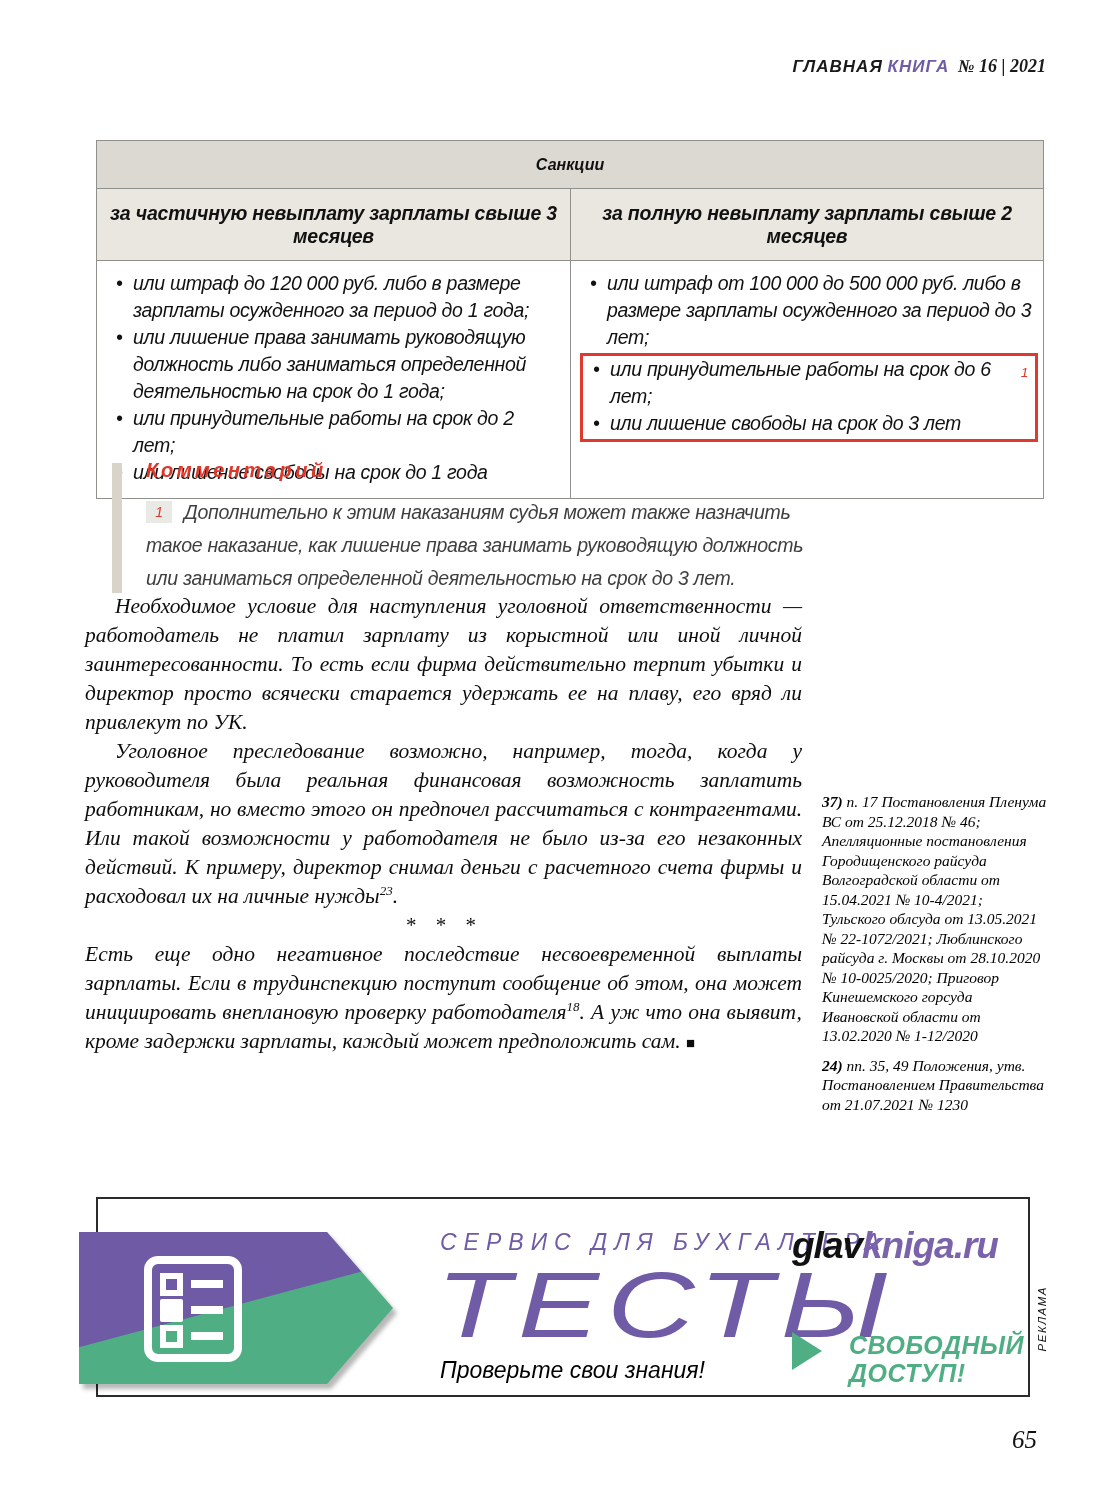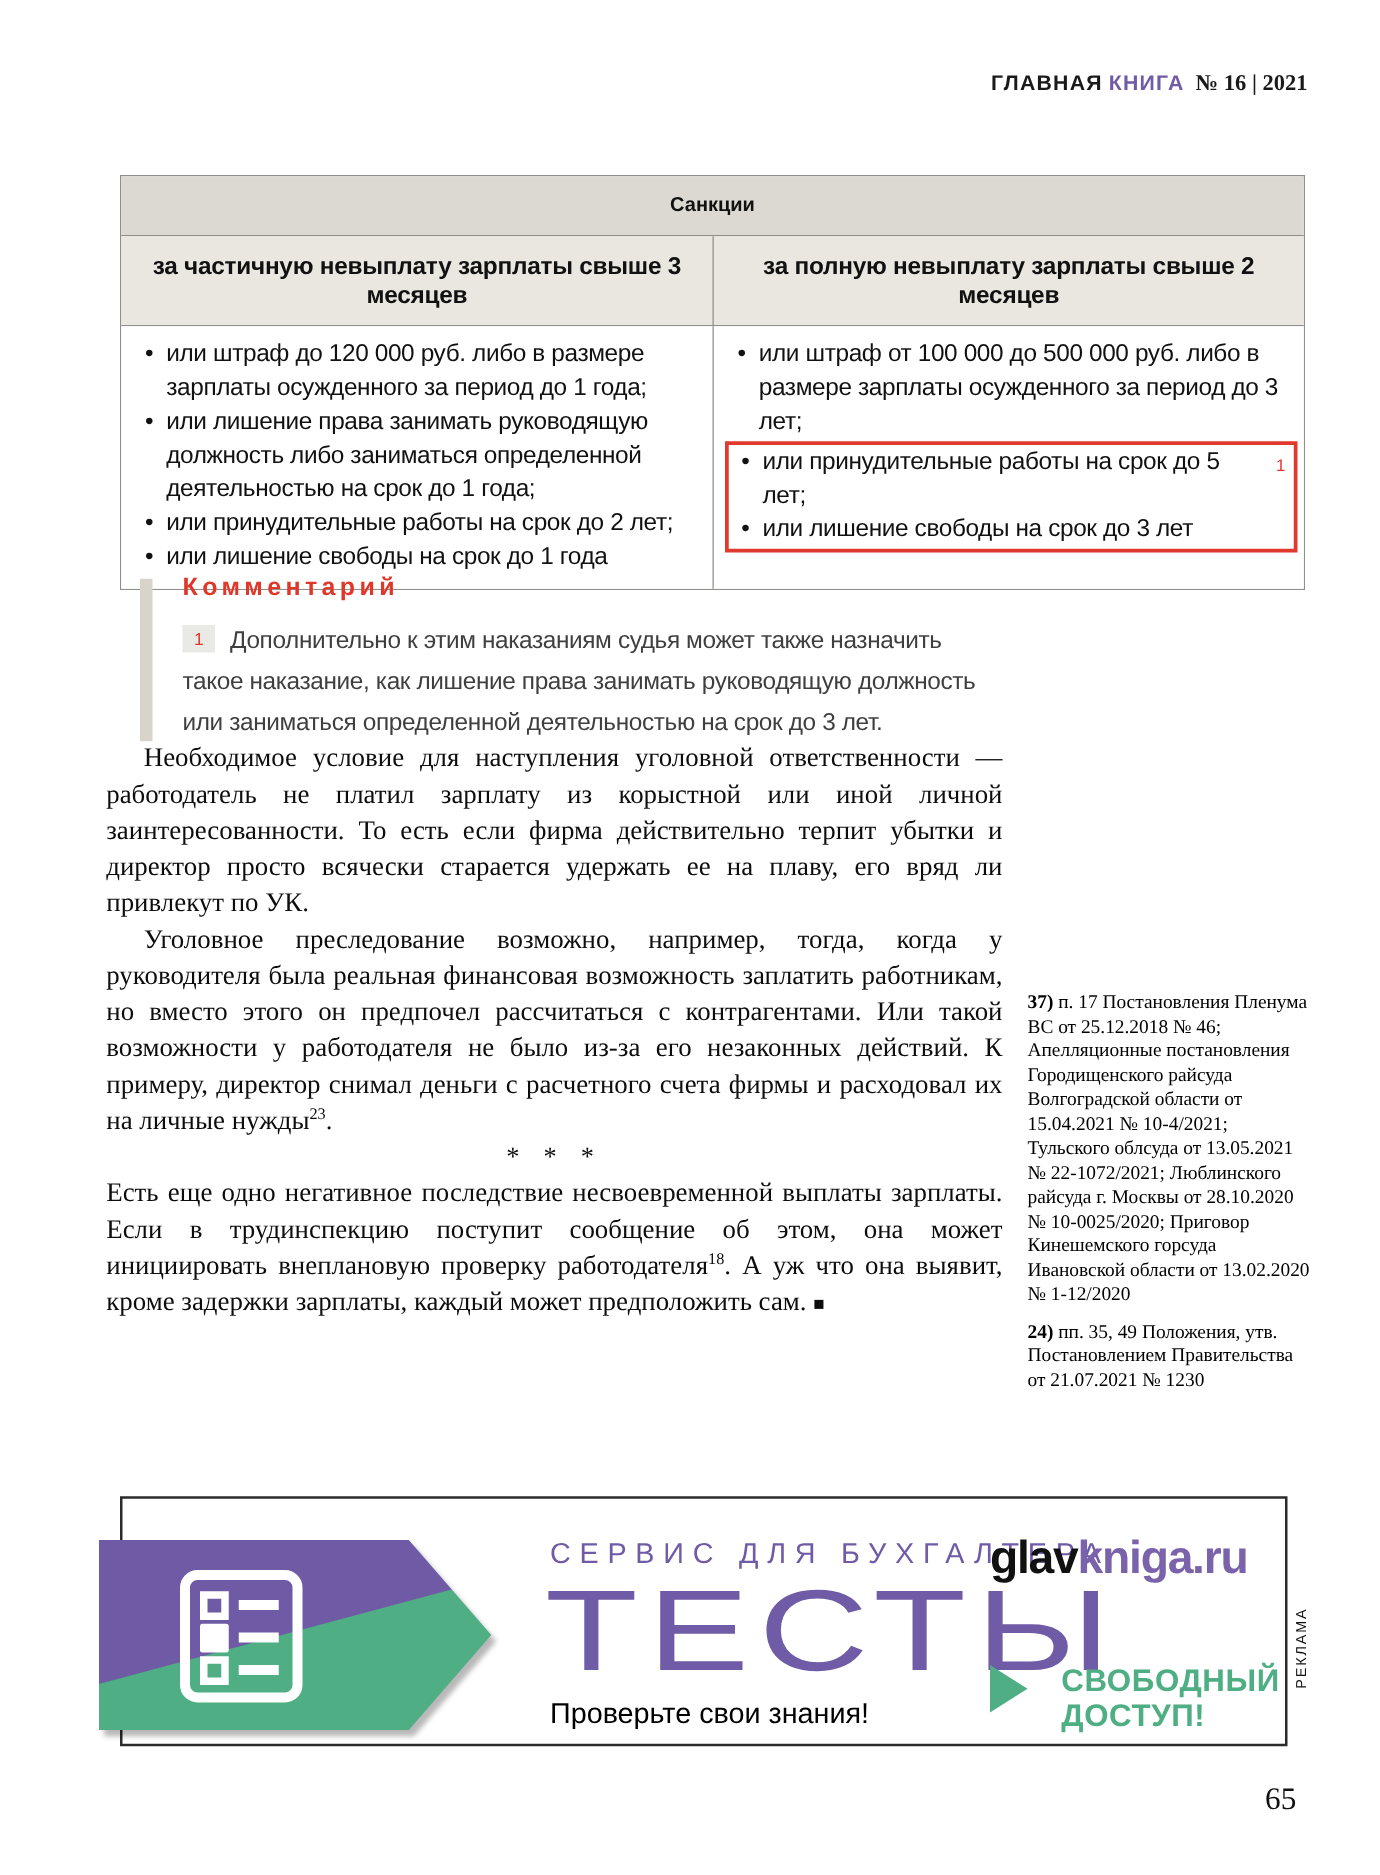--- a/index.html
+++ b/index.html
@@ -1,17 +1,17 @@
 <!DOCTYPE html>
 <html><head>
 <meta charset="utf-8">
 <style>
   html,body{margin:0;padding:0;background:#fff;}
   .page{position:relative;width:1104px;height:1500px;background:#ffffff;overflow:hidden;
-        font-family:"Liberation Sans",sans-serif;color:#111;}
+        font-family:"Liberation Sans",sans-serif;color:#111;font-style:italic;}
 
   
   .mag-header{position:absolute;top:56px;right:58px;font-size:17px;white-space:nowrap;}
   .brand-black{font-weight:bold;letter-spacing:1px;color:#1a1a1a;}
   .brand-purple{font-weight:bold;letter-spacing:1px;color:#6f5ba6;}
   .issue{font-family:"Liberation Serif",serif;font-weight:bold;font-size:18px;color:#1a1a1a;margin-left:4px;}
 
   
   .sanctions-table{position:absolute;left:96px;top:140px;width:946px;border:1px solid #8f8f8c;}
   .t-title{background:#dcd9d3;border-bottom:1px solid #8f8f8c;text-align:center;
@@ -103,21 +103,21 @@
           <li>или лишение свободы на срок до 1 года</li>
         </ul>
       </div>
       <div class="t-cell">
         <ul class="bullets">
           <li>или штраф от 100 000 до 500 000 руб. либо в размере зарплаты осужденного за период до 3 лет;</li>
         </ul>
         <div class="hl-box">
           <span class="hl-ref">1</span>
           <ul class="bullets">
-            <li>или принудительные работы на срок до 5 лет;</li>
+            <li>или принудительные работы на срок до 6 лет;</li>
             <li>или лишение свободы на срок до 3 лет</li>
           </ul>
         </div>
       </div>
     </div>
   </div>
 
   <div class="comment">
     <div class="comment-bar"></div>
     <div class="comment-title">Комментарий</div>

